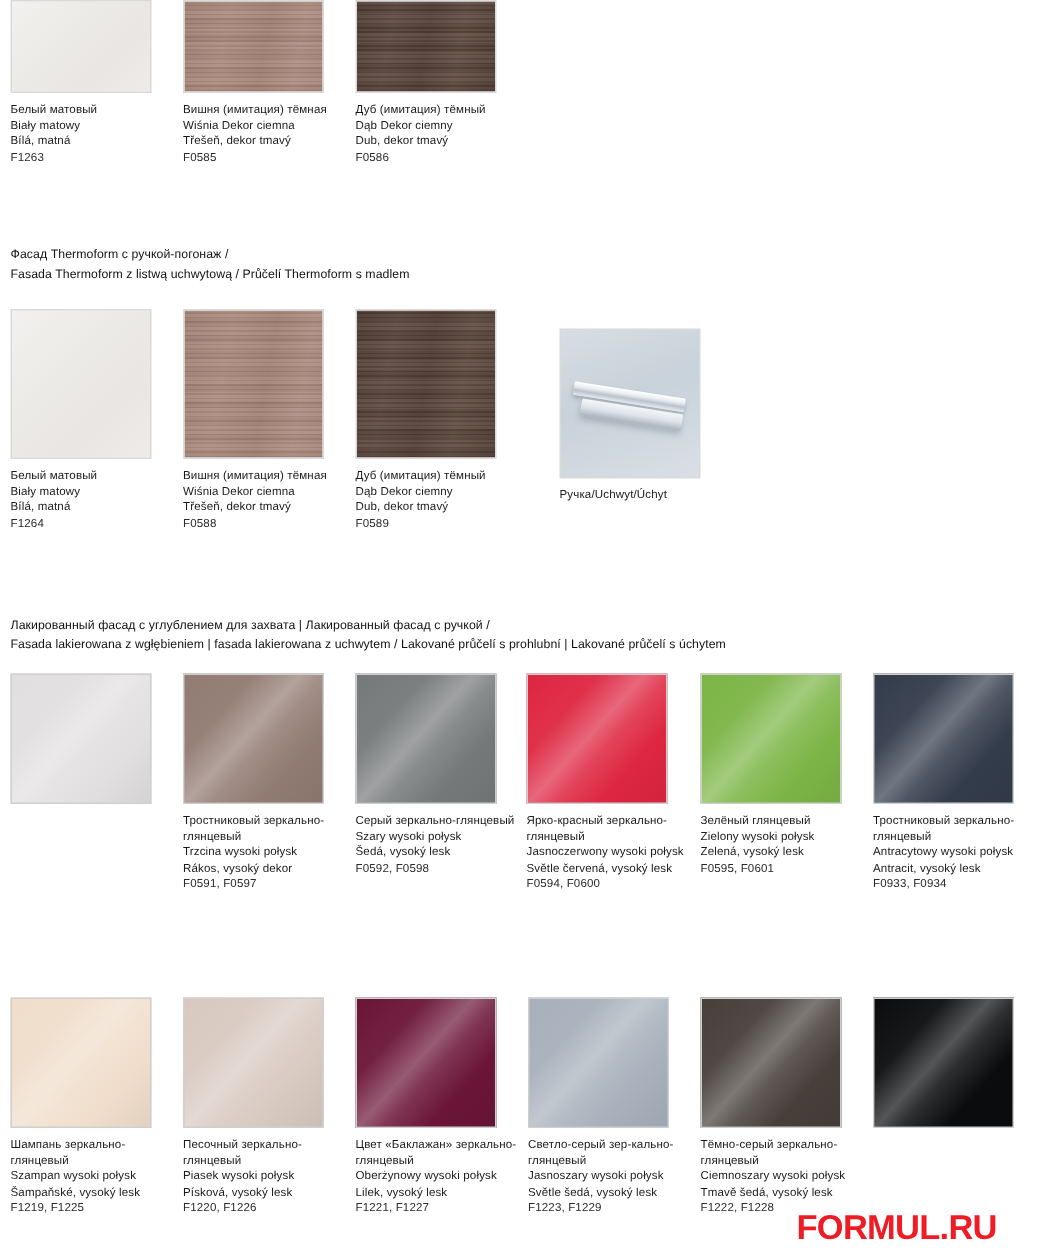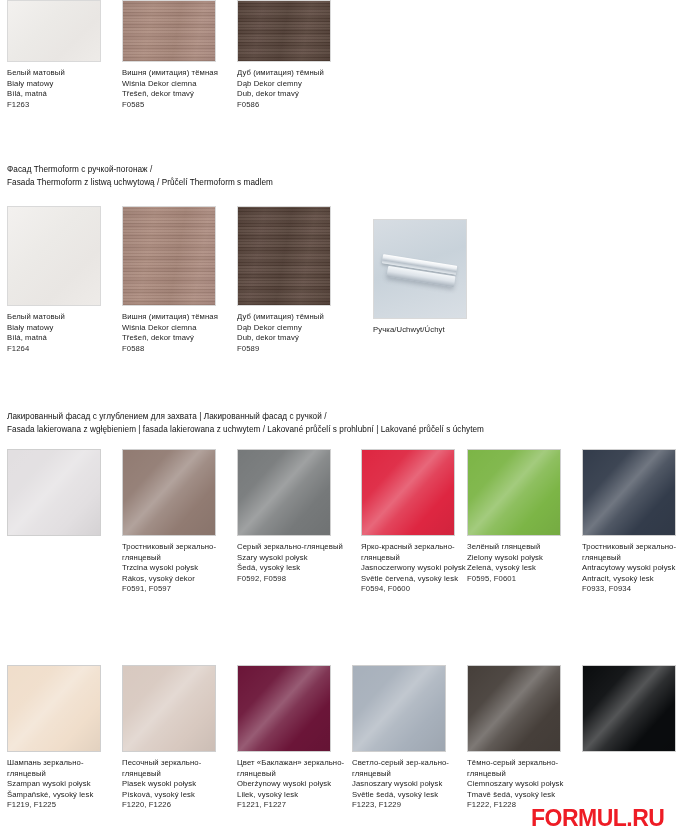--- a/index.html
+++ b/index.html
@@ -251,21 +251,21 @@
     <div class="cell" style="left:237px;top:0px;">
       <div class="swatch gloss gl" style="background:#76797a;"></div>
       <div class="caption">
         <div>Серый зеркально-глянцевый</div>
         <div>Szary wysoki połysk</div>
         <div>Šedá, vysoký lesk</div>
         <div class="code">F0592, F0598</div>
       </div>
     </div>
 
-    <div class="cell" style="left:361px;top:0px;">
+    <div class="cell" style="left:351px;top:0px;">
       <div class="swatch gloss gl" style="background:#de2641;"></div>
       <div class="caption">
         <div>Ярко-красный зеркально-глянцевый</div>
         <div>Jasnoczerwony wysoki połysk</div>
         <div>Světle červená, vysoký lesk</div>
         <div class="code">F0594, F0600</div>
       </div>
     </div>
 
     <div class="cell" style="left:467px;top:0px;">

